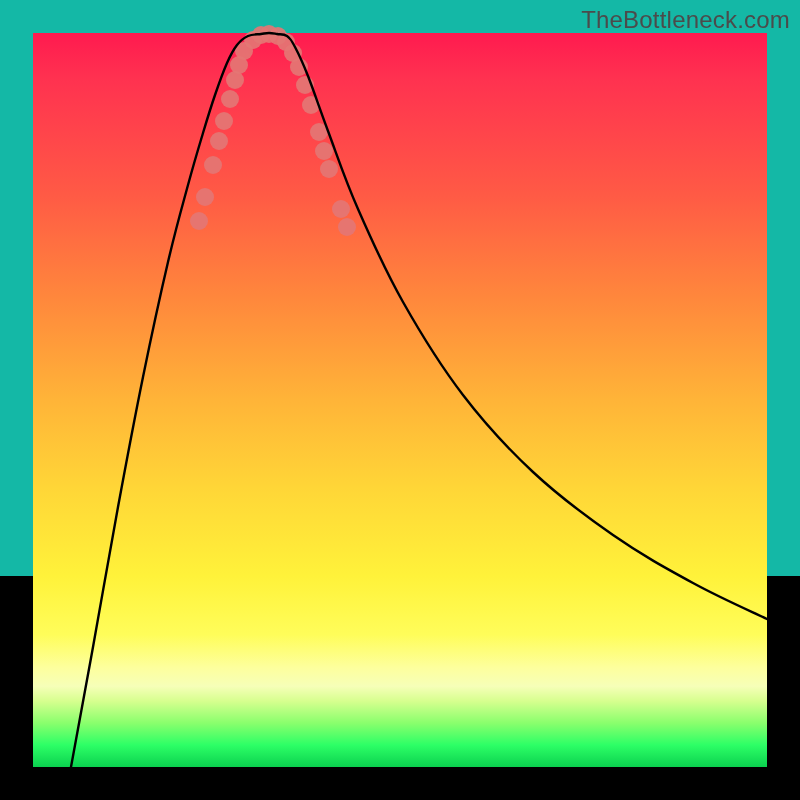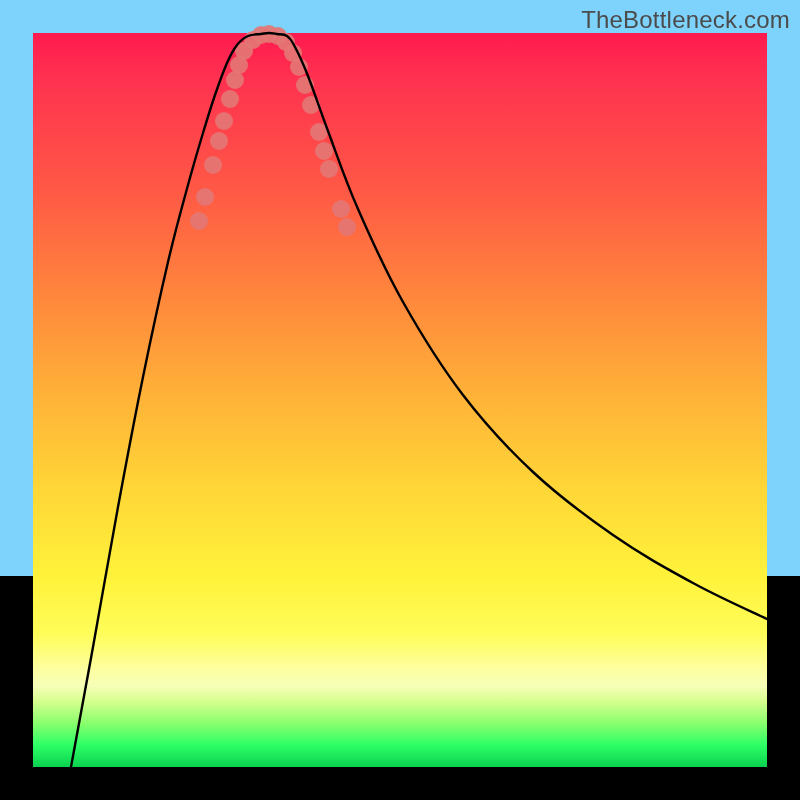--- a/index.html
+++ b/index.html
@@ -8,21 +8,21 @@
     width: 800px;
     height: 800px;
     background: #000;
     overflow: hidden;
     font-family: Arial, Helvetica, sans-serif;
   }
   .frame {
     position: relative;
     width: 800px;
     height: 576px;
-    background: #7dd3fc;
+    background: #14b8a6;
   }
   .plot {
     position: absolute;
     left: 33px;
     top: 33px;
     width: 734px;
     height: 734px;
     
     background: linear-gradient(
       to bottom,

